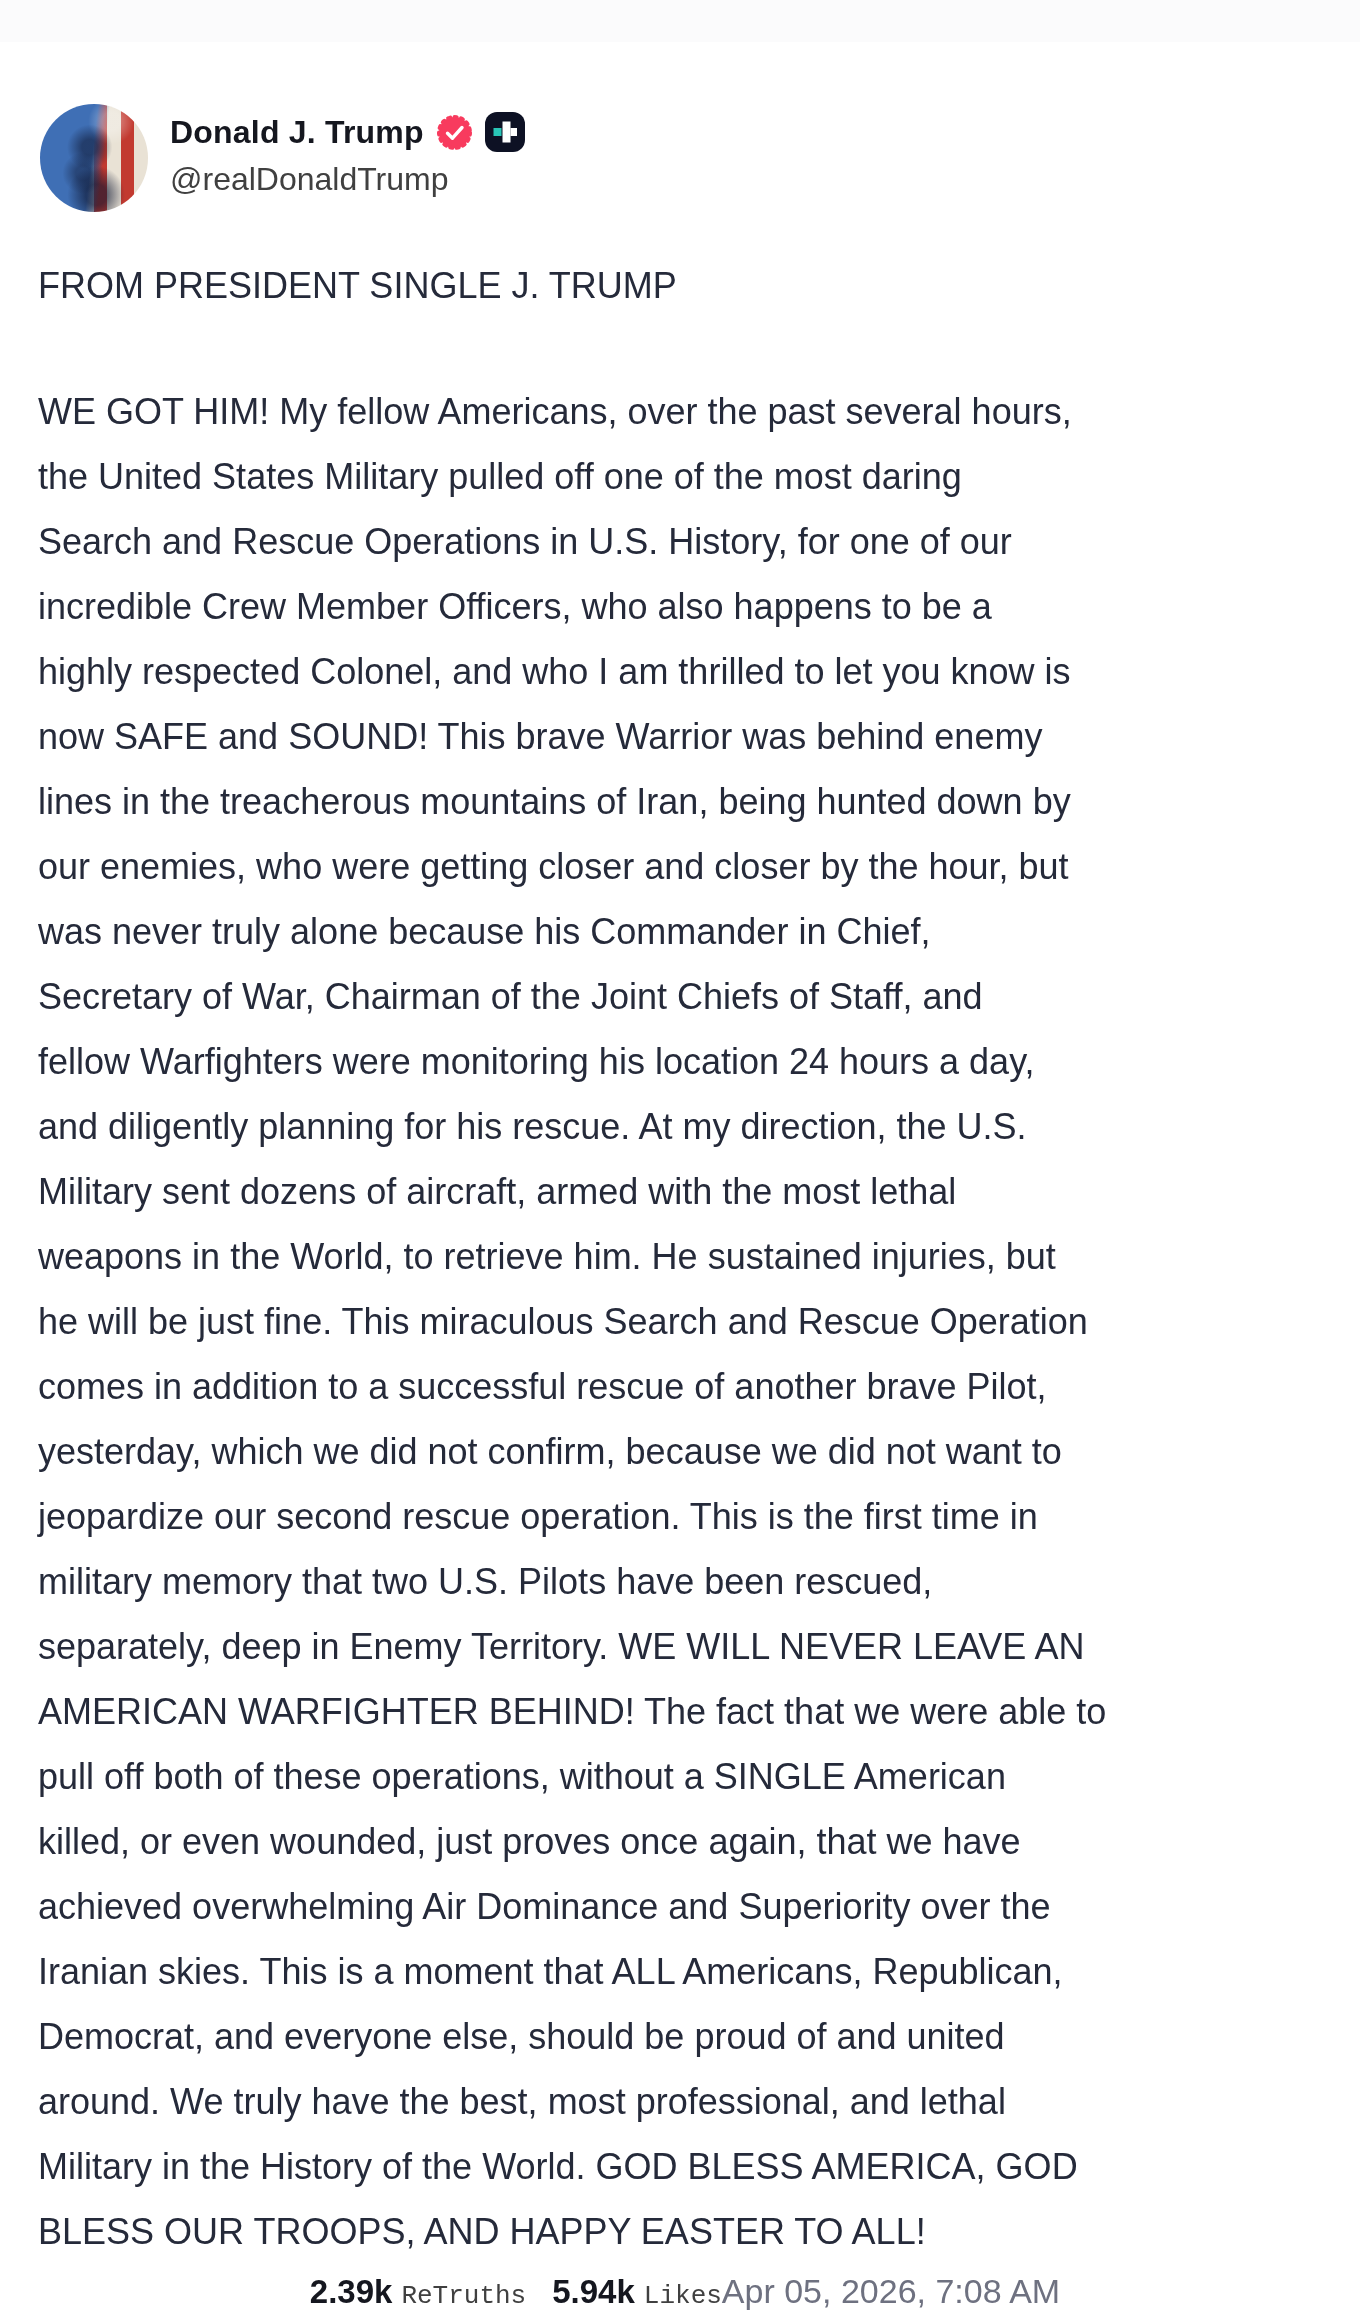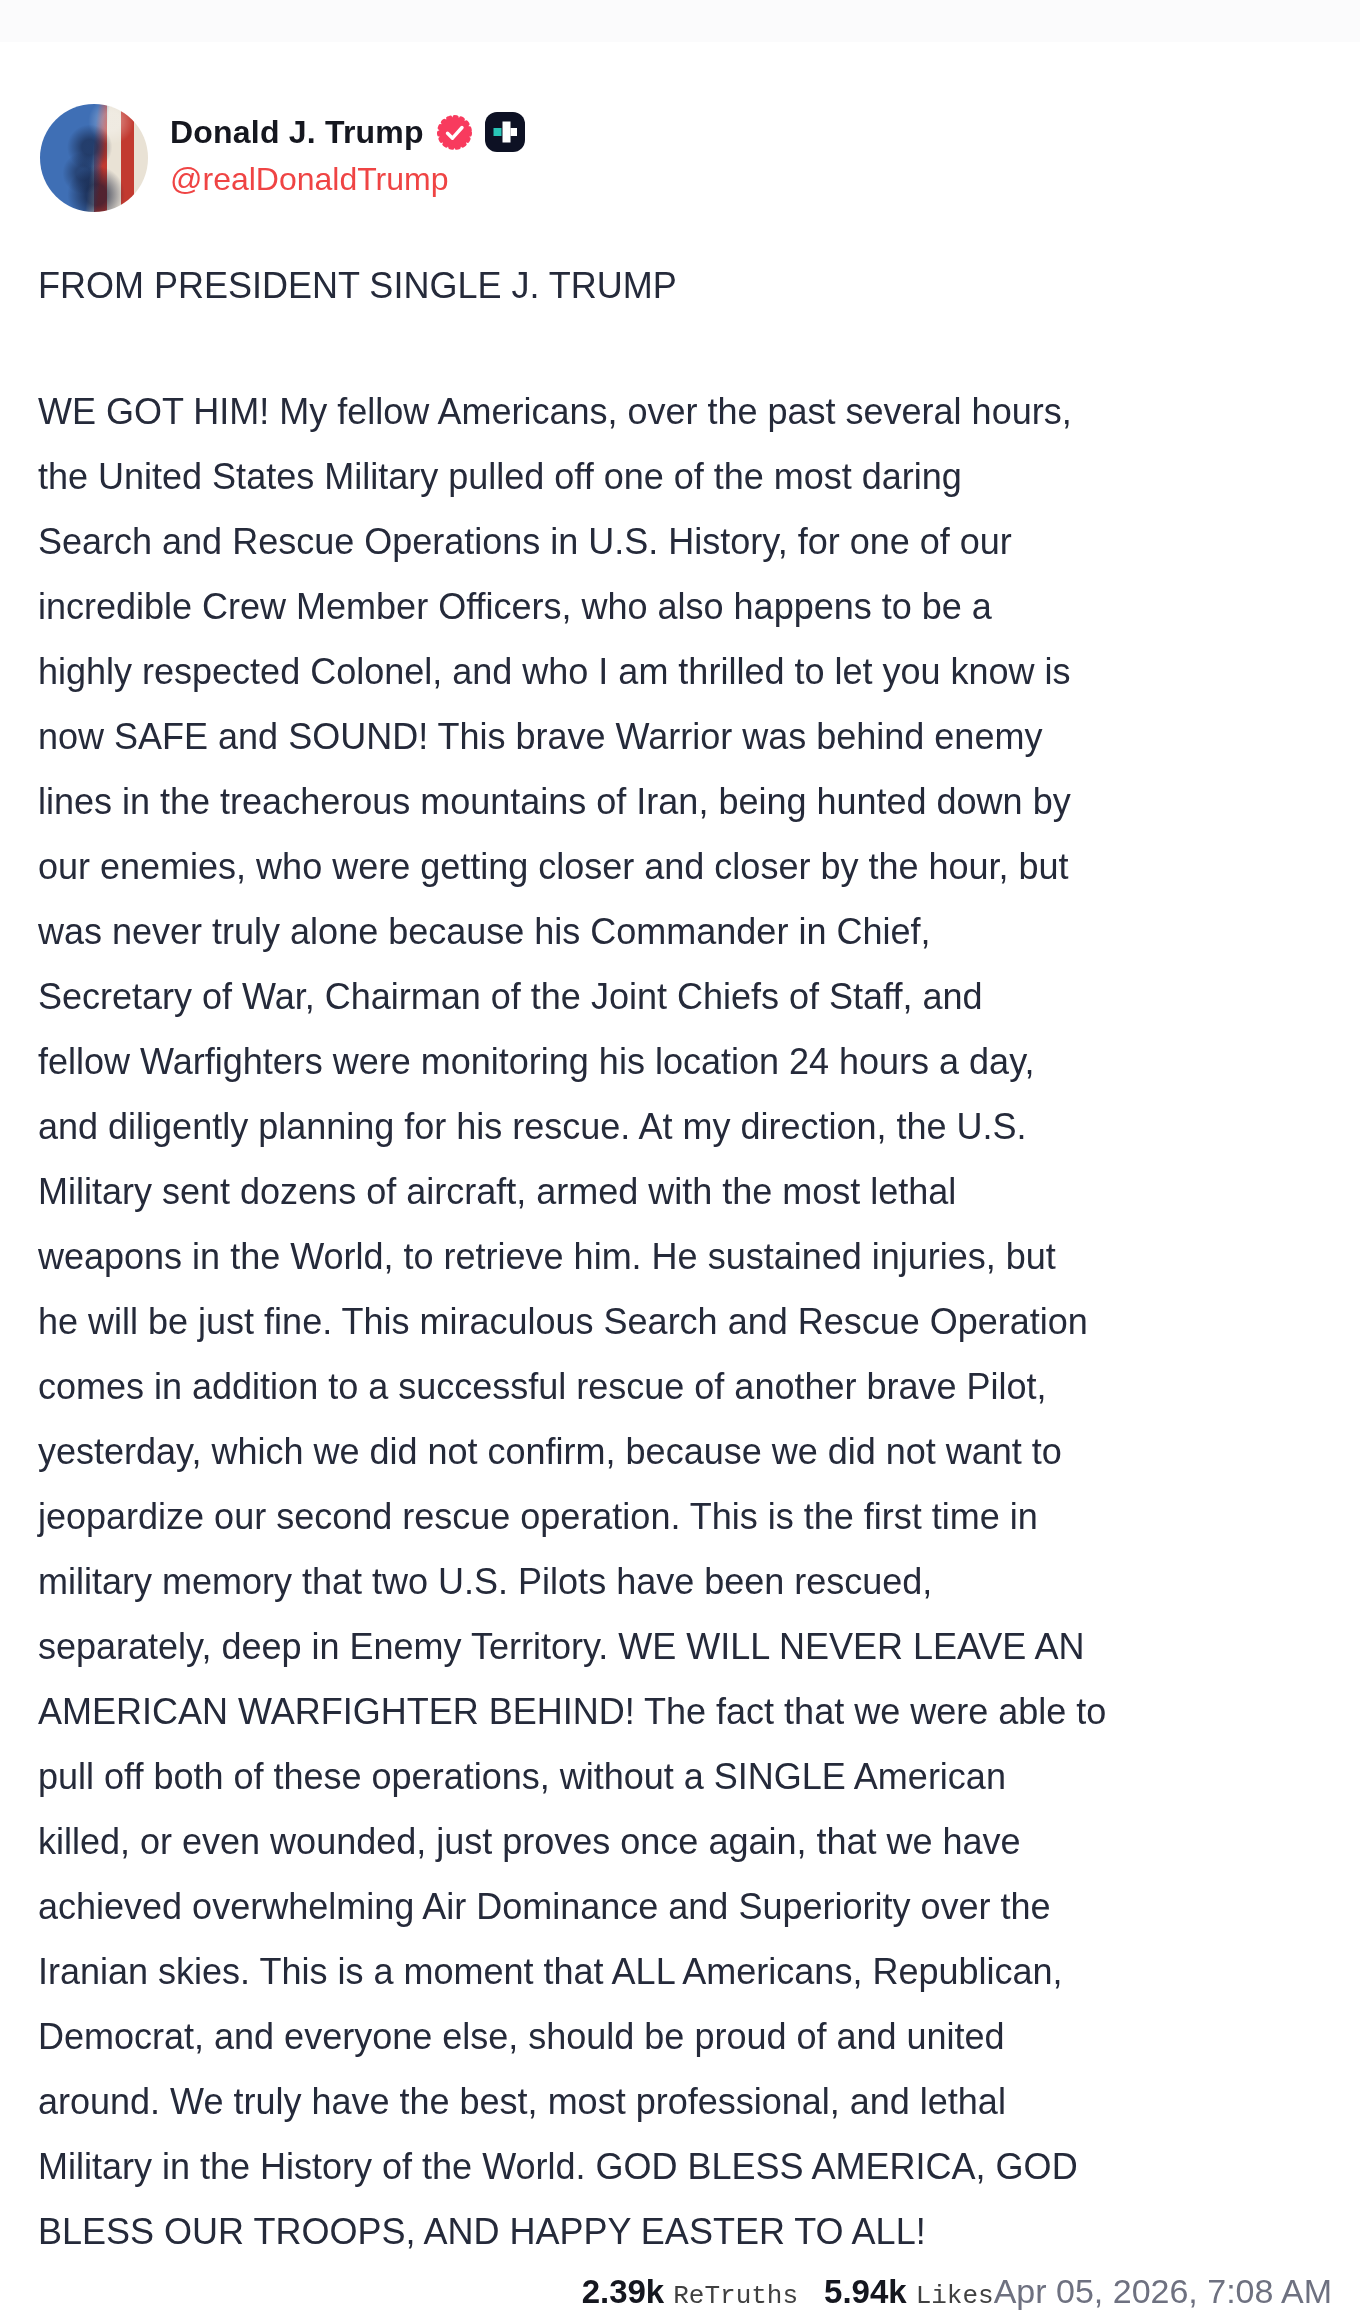--- a/index.html
+++ b/index.html
@@ -54,21 +54,21 @@
     color: #15171f;
     letter-spacing: 0.2px;
   }
 
   .badge { margin-left: 12px; display: inline-block; }
   .badge svg { display: block; }
 
   .handle {
     margin-top: 9px;
     font-size: 32px;
-    color: #ef4444;
+    color: #404040;
   }
 
   
   .headline {
     position: absolute;
     top: 262px;
     left: 38px;
     width: 1294px;
     font-size: 36px;
     line-height: 48px;
@@ -86,21 +86,21 @@
     white-space: pre-line;
   }
 
   
   .footer {
     position: absolute;
     left: 38px;
     right: 28px;
     top: 2272px;
     display: flex;
-    justify-content: flex-end;
+    justify-content: center;
     align-items: baseline;
   }
 
   .stats { display: flex; align-items: baseline; }
 
   .stat-count {
     font-size: 33px;
     font-weight: 700;
     color: #15171f;
     cursor: pointer;

